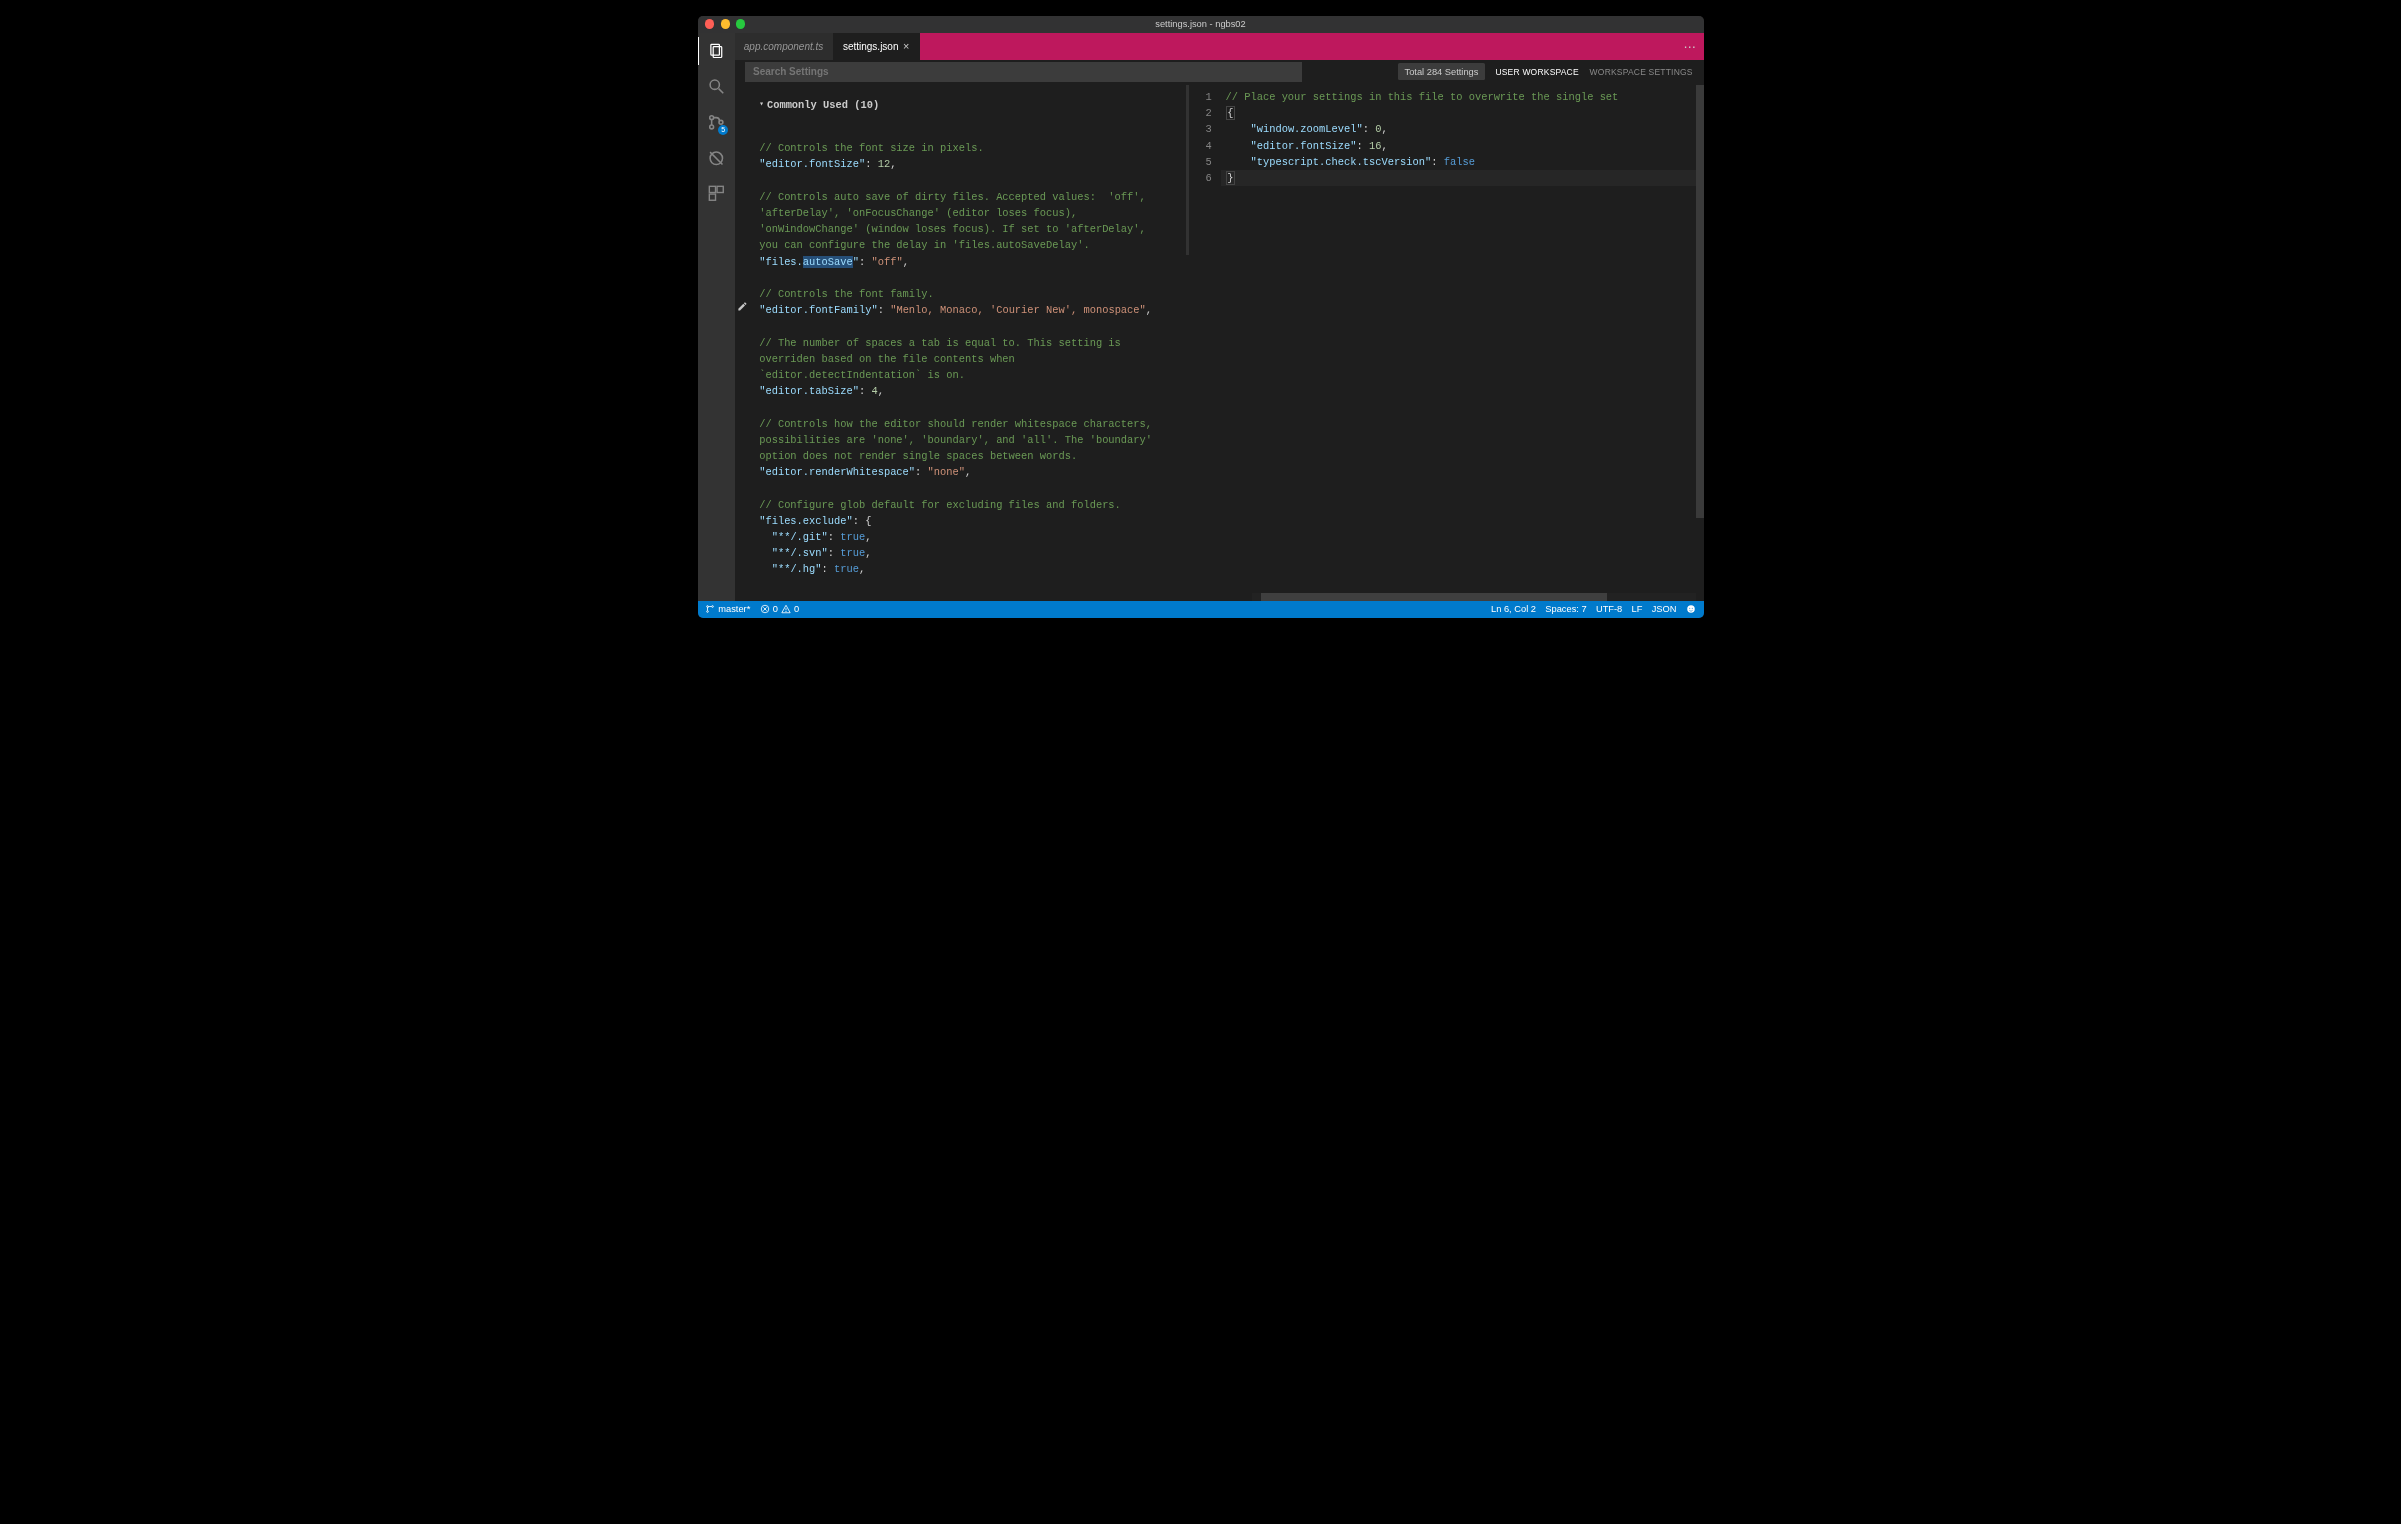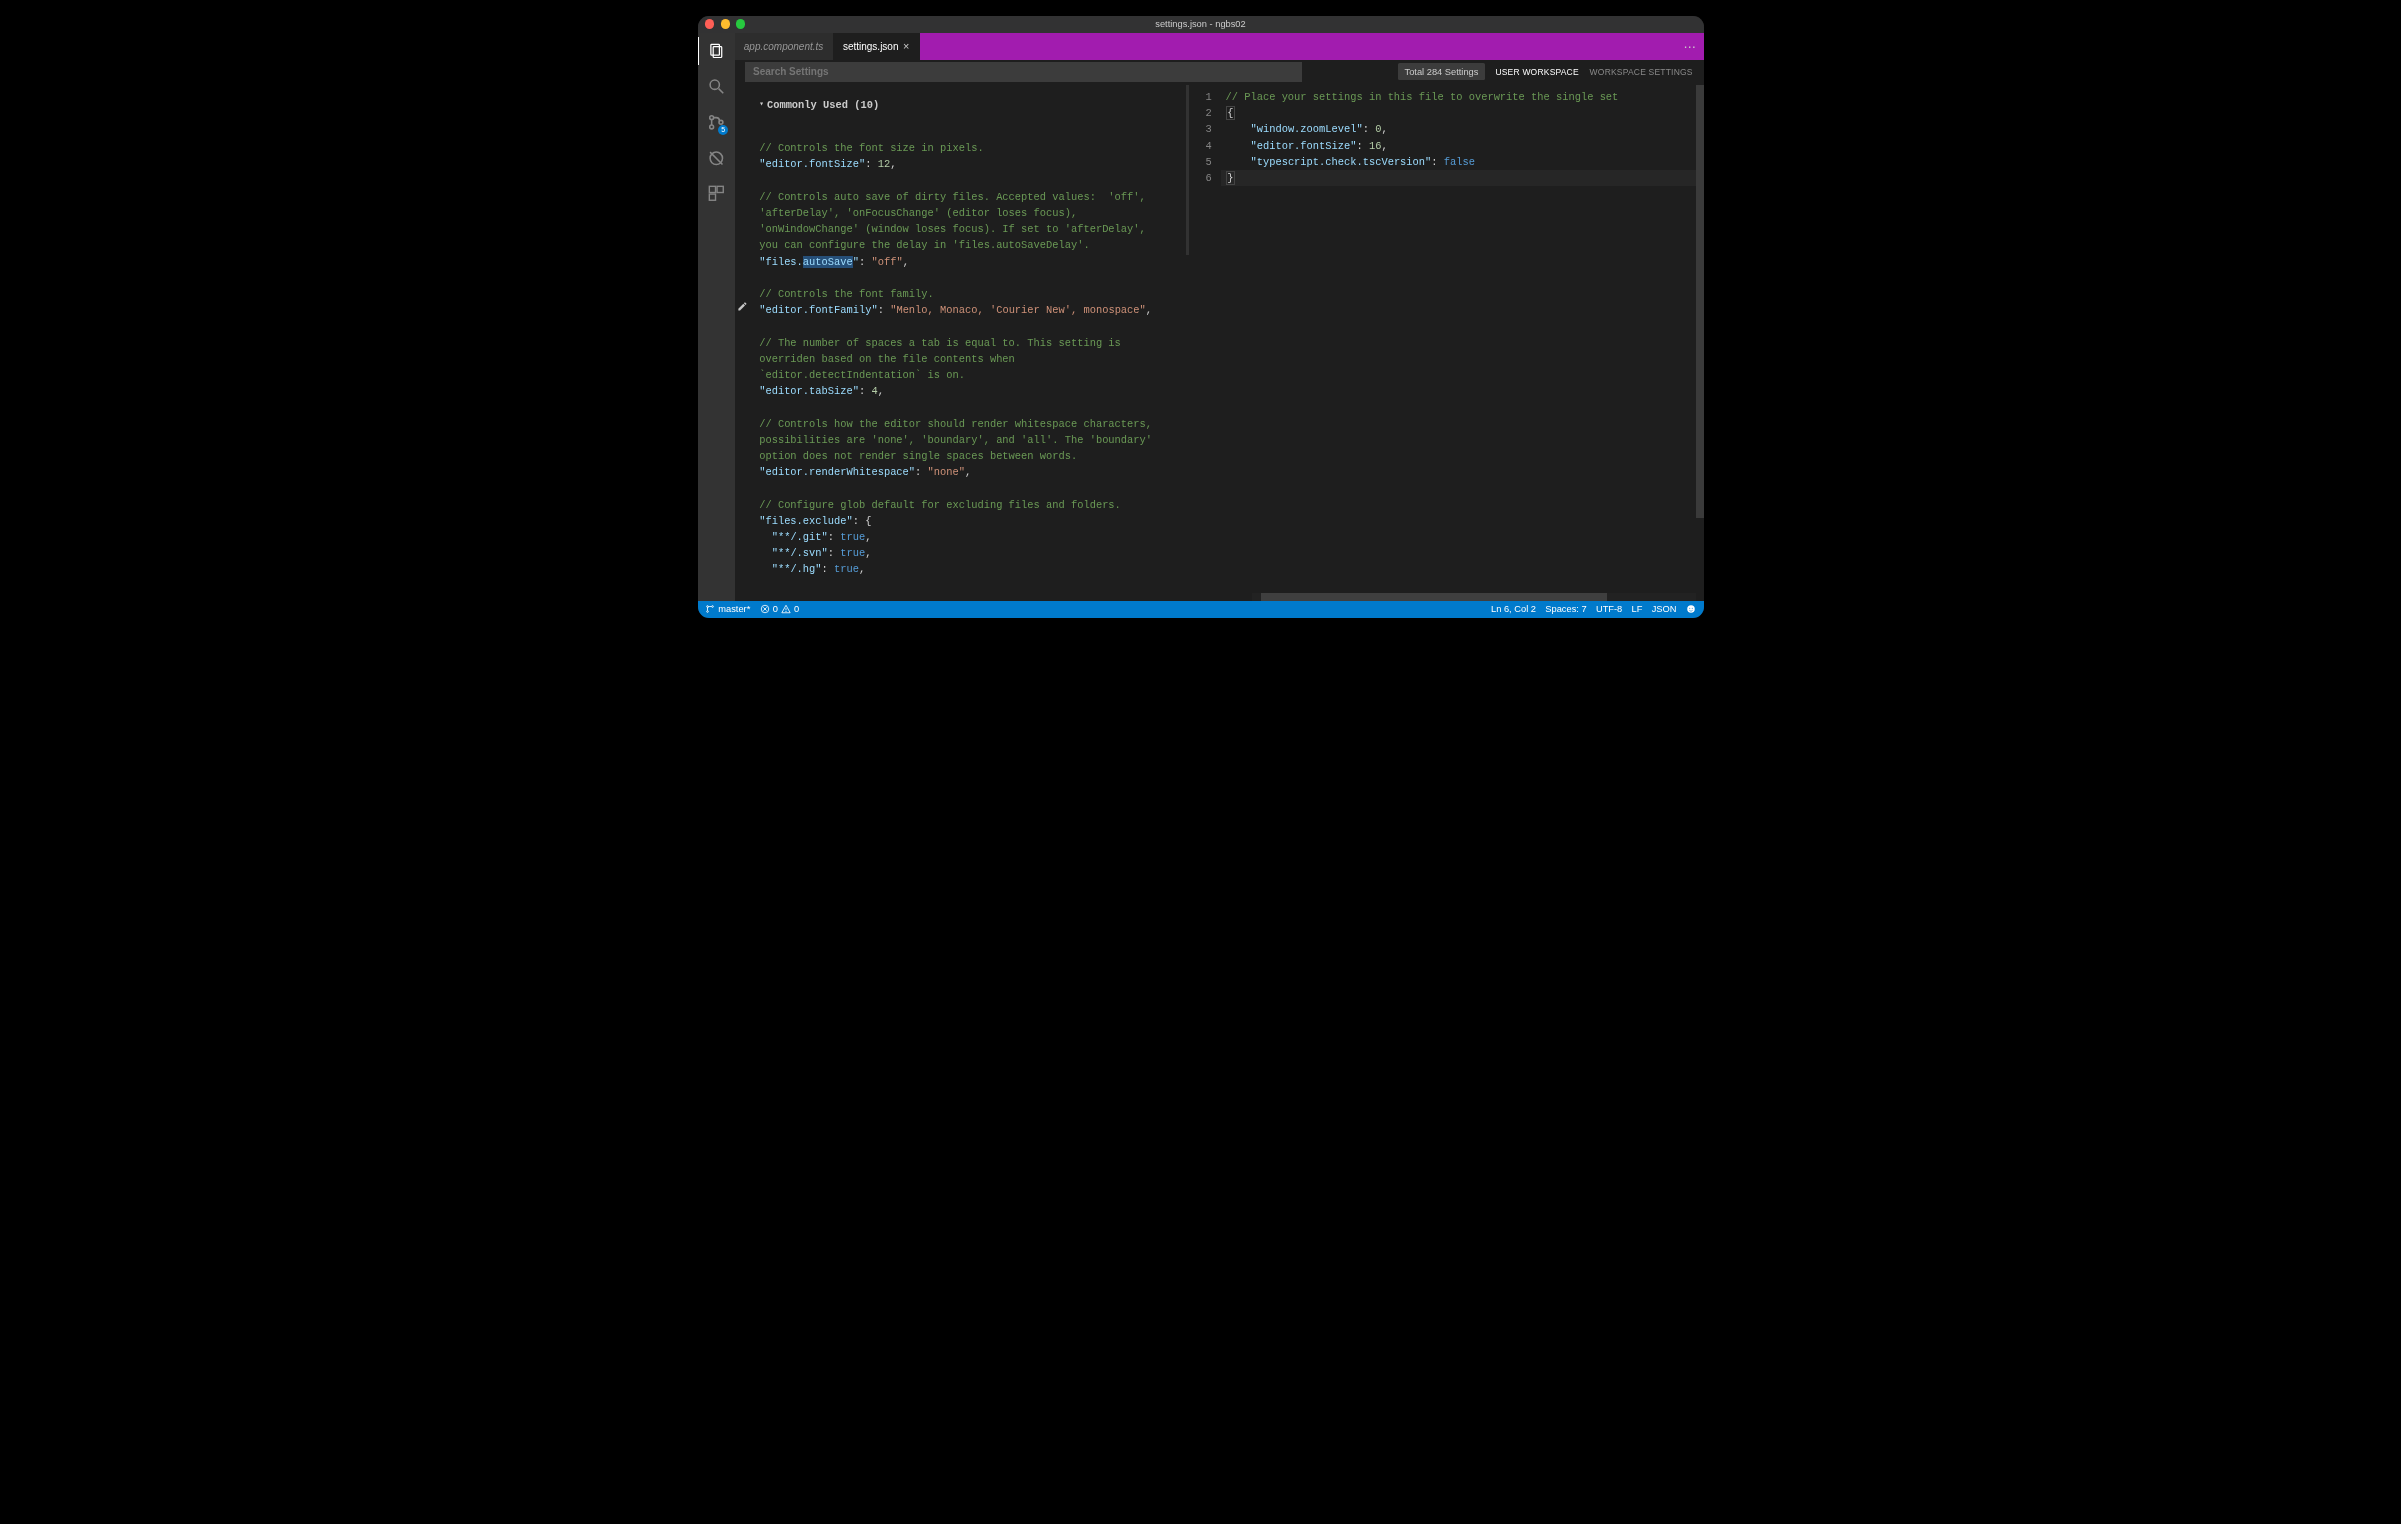--- a/index.html
+++ b/index.html
@@ -1,38 +1,38 @@
 <!DOCTYPE html>
 <html style="font-size:12.4px"><head>
 <meta charset="utf-8">
 <style>
 * { margin: 0; padding: 0; box-sizing: border-box; }
 html,body { width:100%; height:100%; background:#000; font-family: -apple-system, BlinkMacSystemFont, "Segoe UI", Helvetica, sans-serif; }
 body { display:flex; align-items:flex-start; justify-content:center; padding:15.5px 15.5px 46px 15.5px; }
 
-.window { width:1006px; height:602px; background:#1e1e1e; border-radius:11px; overflow:hidden; display:flex; flex-direction:column; box-shadow: 0 15.5px 46px rgba(0,0,0,.6); position:relative;}
+.window { width:1006px; height:602px; background:#1e1e1e; border-radius:5px; overflow:hidden; display:flex; flex-direction:column; box-shadow: 0 15.5px 46px rgba(0,0,0,.6); position:relative;}
 
 .titlebar { height:17px; background:#323233; display:flex; align-items:center; position:relative; flex-shrink:0;}
 .traffic { display:flex; gap:6.2px; margin-left:7.7px; align-items:center;}
 .traffic span { width:9.3px; height:9.3px; border-radius:50%; display:block;}
 .tl-close{background:#ff5f56;} .tl-min{background:#ffbd2e;} .tl-max{background:#27c93f;}
 .titlebar-title{ position:absolute; left:0; right:0; text-align:center; color:#ccc; font-size:9.3px; pointer-events:none;}
 
 .body { flex:1; display:flex; min-height:0;}
 
 .activitybar { width:37px; background:#333333; display:flex; flex-direction:column; align-items:center; padding-top:7.7px; gap:14px; flex-shrink:0;}
 .activitybar .ab-item { width:21.7px; height:21.7px; display:flex; align-items:center; justify-content:center; color:#858585; cursor:pointer; position:relative;}
 .activitybar .ab-item.active { color:#fff;}
 .activitybar .ab-item.active::before { content:""; position:absolute; left:-7.7px; top:-3.1px; bottom:-3.1px; width:1.5px; background:#fff;}
 .ab-badge { position:absolute; bottom:-1.5px; right:-1.5px; background:#007acc; color:#fff; font-size:7px; border-radius:6.2px; padding:0 3.1px; line-height:9.3px;}
 .activitybar svg { width:18.6px; height:18.6px; }
 
 .main { flex:1; display:flex; flex-direction:column; min-width:0;}
 
-.tabbar { height:27px; background:#a21caf; display:flex; align-items:stretch; flex-shrink:0;}
+.tabbar { height:27px; background:#be185d; display:flex; align-items:stretch; flex-shrink:0;}
 .tab { padding:0 9.3px; display:flex; align-items:center; gap:4.6px; font-size:10px; color:#969696; background:#2d2d2d; border-right:0.8px solid #1e1e1e; cursor:pointer; font-style:italic;}
 .tab.active { background:#1e1e1e; color:#fff; font-style:normal;}
 .tab .close { color:#ccc; font-size:10.8px; line-height:1; }
 .tabbar-spacer{flex:1;}
 .tabbar-actions{ display:flex; align-items:center; padding:0 7.7px; color:#ccc; cursor:pointer;}
 
 .searchbar { height:25px; background:#1e1e1e; display:flex; align-items:center; padding:0 10.8px 0 0; gap:10.8px; flex-shrink:0; border-bottom:0.8px solid #1e1e1e;}
 .searchbar input { flex:0 0 auto; width:calc(100% - 402px); min-width:155px; height:20px; margin:2.3px 0 2.3px 10.8px; background:#3c3c3c; border:none; color:#ccc; padding:0 7.7px; font-size:10px; outline:none;font-weight:bold;}
 .searchbar-spacer{flex:1;}
 .settings-count{ color:#ccc; font-size:9.3px; background:#3c3c3c; padding:3.1px 6.2px; border-radius:1.5px;}

